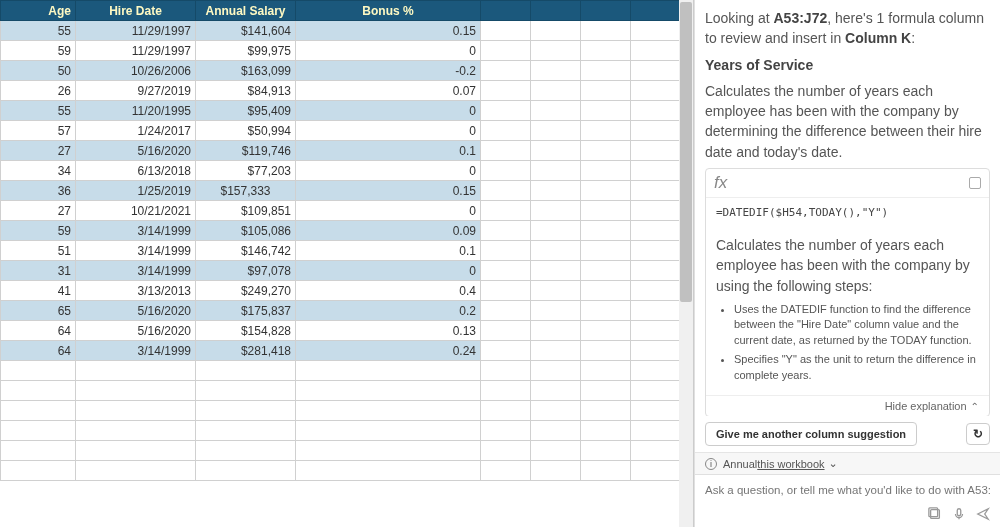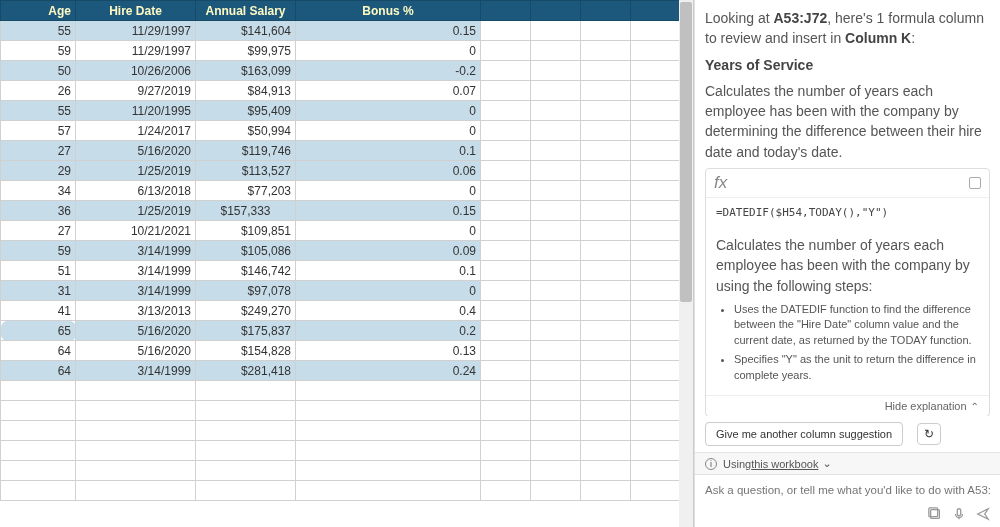--- a/index.html
+++ b/index.html
@@ -32,21 +32,21 @@
   .explain ul { padding-left: 18px; }
   .explain li { font-size: 11px; color: #555; line-height: 1.4; margin-bottom: 4px; }
   .hide-exp { border-top: 1px solid #eee; text-align: right; padding: 4px 10px; font-size: 11px; color: #666; cursor: pointer; }
   .hide-exp::after { content: "⌃"; font-size: 10px; margin-left: 4px; }
   .preview { border: 1px solid #ccc; border-radius: 2px; margin-top: 6px; font-size: 11px; }
   .preview table { width: 100%; border-collapse: collapse; }
   .preview th, .preview td { border: 1px solid #d8d8d8; padding: 2px 6px; font-size: 11px; text-align: left; color: #444; }
   .preview th.rownum, .preview td.rownum { width: 26px; text-align: center; background: #f3f3f3; color: #777; }
   .preview thead th { background: #f0f0f0; font-weight: 400; }
   .preview tr.hdr td { background: #f5f5f5; font-weight: 600; }
-  .suggest-row { padding: 6px 10px; display:flex; justify-content:flex-start; align-items:center; gap:14px; }
+  .suggest-row { padding: 6px 10px; display:flex; justify-content:space-between; align-items:center; gap:7px;font-weight:bold; }
   .suggest-btn { border: 1px solid #ccc; border-radius: 4px; padding: 5px 10px; font-size: 11px; background: #fff; cursor: pointer; }
   .refresh-btn { border: 1px solid #ccc; border-radius: 4px; padding: 3px 6px; font-size: 12px; background: #fff; cursor: pointer; }
   .refer { padding: 4px 10px; font-size: 11px; color: #555; background: #f7f7f7; border-top: 1px solid #e5e5e5; display:flex; align-items:center; }
   .refer .info { width: 12px; height: 12px; border: 1px solid #888; border-radius: 50%; margin-right: 6px; display:inline-flex; align-items:center; justify-content:center; font-size:9px; }
   .refer u { text-decoration: underline; }
   .refer::after { content: "⌄"; margin-left: 4px; }
   .chat-input { border-top: 1px solid #e0e0e0; padding: 8px 10px 4px 10px; }
   .chat-input input { width: 100%; border: none; font-size: 11.5px; color: #888; outline: none; }
   .chat-icons { display: flex; justify-content: flex-end; gap: 10px; padding: 6px 10px; border-top: 0; }
   .tiny-ic { width: 14px; height: 14px; opacity: .6; cursor: pointer; }
@@ -152,31 +152,20 @@
           <td style="background: rgb(199, 220, 233);">27</td>
           <td style="background: rgb(199, 220, 233);">5/16/2020</td>
           <td style="background: rgb(199, 220, 233);">$119,746</td>
           <td style="background: rgb(199, 220, 233);">0.1</td>
           <td></td>
           <td></td>
           <td></td>
           <td></td>
           <td></td>
         </tr>
-        <tr class="band">
-          <td style="background: rgb(199, 220, 233);">29</td>
-          <td style="background: rgb(199, 220, 233);">1/25/2019</td>
-          <td style="background: rgb(199, 220, 233);">$113,527</td>
-          <td style="background: rgb(199, 220, 233);">0.06</td>
-          <td></td>
-          <td></td>
-          <td></td>
-          <td></td>
-          <td></td>
-        </tr>
         <tr>
           <td>34</td>
           <td>6/13/2018</td>
           <td>$77,203</td>
           <td>0</td>
           <td></td>
           <td></td>
           <td></td>
           <td></td>
           <td></td>
@@ -241,21 +230,21 @@
           <td>3/13/2013</td>
           <td>$249,270</td>
           <td>0.4</td>
           <td></td>
           <td></td>
           <td></td>
           <td></td>
           <td></td>
         </tr>
         <tr class="band">
-          <td style="background: rgb(199, 220, 233); border-radius: 7px;">65</td>
+          <td style="background: rgb(199, 220, 233);">65</td>
           <td style="background: rgb(199, 220, 233);">5/16/2020</td>
           <td style="background: rgb(199, 220, 233);">$175,837</td>
           <td style="background: rgb(199, 220, 233);">0.2</td>
           <td></td>
           <td></td>
           <td></td>
           <td></td>
           <td></td>
         </tr>
         <tr>
@@ -409,21 +398,21 @@
 
   </div>
 
   <div class="suggest-row">
     <div class="suggest-btn">Give me another column suggestion</div>
     <div class="refresh-btn">↻</div>
   </div>
 
   <div class="refer">
     <span class="info">i</span>
-    <span>Using </span>
+    <span>Annual </span>
       <u>this workbook</u>
   </div>
 
   <div class="chat-input">
     <input type="text" placeholder="Ask a question, or tell me what you'd like to do with A53:J72" style="">
   </div>
   <div class="chat-icons">
     <span class="tiny-ic"><svg viewBox="0 0 16 16">
           <rect x="3" y="3" width="10" height="10" rx="1"></rect>
           <rect x="1" y="1" width="10" height="10" rx="1"></rect>

